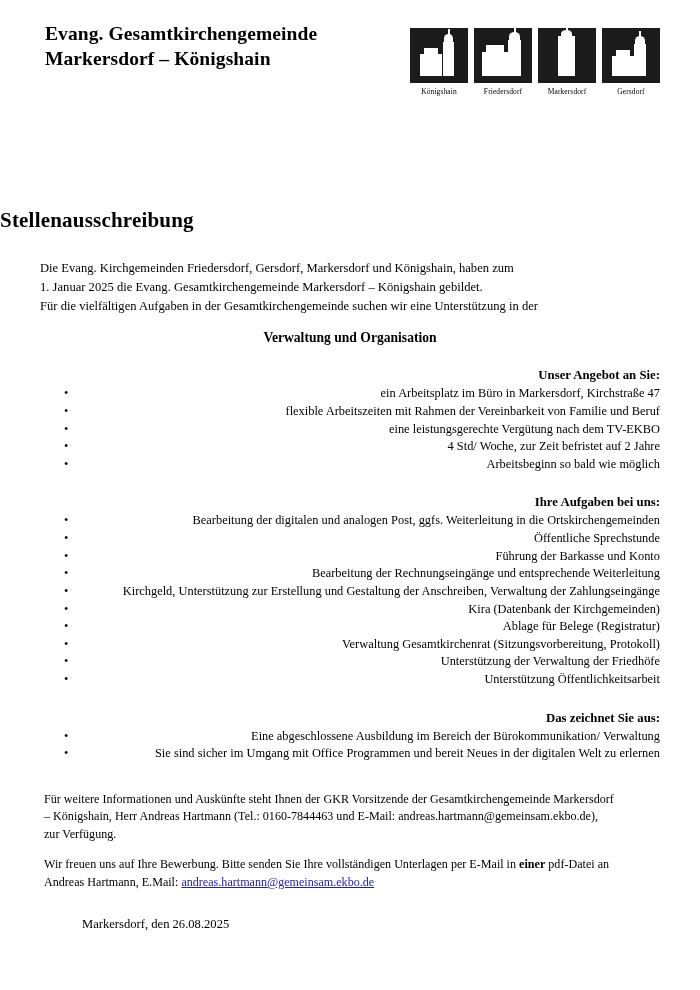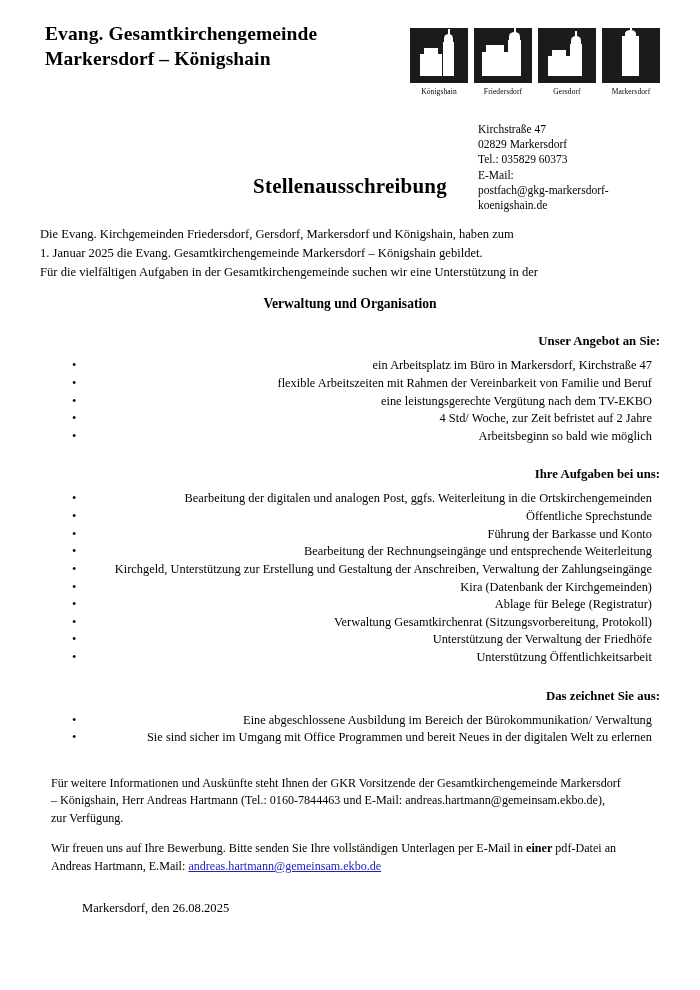--- a/index.html
+++ b/index.html
@@ -74,24 +74,23 @@
     position: absolute;
     left: 478px;
     top: 122px;
     font-size: 11.5px;
     line-height: 1.32;
     width: 200px;
   }
 
   
   .doc-title {
-    text-align: center;
     font-size: 21px;
     font-weight: bold;
-    margin-top: 78px;
+    margin-top: 112px;
     letter-spacing: 0.2px;
   }
 
   
   .body-wrap {
     padding: 0 40px 0 40px;
     box-sizing: border-box;
   }
   .intro {
     margin-top: 26px;
@@ -111,21 +110,21 @@
     margin-top: 22px;
     text-align: right;
   }
   .section-heading {
     font-weight: bold;
     font-size: 12.8px;
     margin-bottom: 2px;
   }
   ul.bullets {
     list-style: none;
-    margin: 8px;
+    margin: 0;
     padding: 0 0 0 16px;
   }
   ul.bullets li {
     position: relative;
     padding-left: 24px;
     font-size: 12.4px;
     line-height: 1.42;
     margin: 0;
   }
   ul.bullets li::before {
@@ -133,21 +132,21 @@
     position: absolute;
     left: 8px;
     top: 0;
   }
 
   .closing {
     margin-top: 28px;
     font-size: 12.1px;
     line-height: 1.45;
   }
-  .closing p { margin: 0 0 13px 11px; }
+  .closing p { margin: 0 0 13px 4px; }
   .bold-inline { font-weight: bold; }
   a.mail {
     color: #2222bb;
     text-decoration: underline;
   }
   .signature-date {
     margin-top: 26px;
     padding-left: 42px;
     font-size: 12.6px;
   }
@@ -182,49 +181,41 @@
           <div class="ch-body" style="left:34px; top:12px; width:13px; height:36px;"></div>
           <div class="ch-body" style="left:35px; top:4px; width:11px; height:9px; border-radius:50% 50% 0 0;"></div>
           <div class="ch-body" style="left:40px; top:0px; width:2px; height:5px;"></div>
           <div class="ch-body" style="left:12px; top:17px; width:18px; height:8px;"></div>
         </div>
         <div class="crest-caption">Friedersdorf</div>
       </div>
 
       <div class="crest">
         <div class="crest-img">
+          <div class="ch-body" style="left:20px; top:8px; width:17px; height:40px;"></div>
+          <div class="ch-body" style="left:23px; top:2px; width:11px; height:7px; border-radius:50% 50% 0 0;"></div>
+          <div class="ch-body" style="left:28px; top:0px; width:2px; height:4px;"></div>
+        </div>
+        <div class="crest-caption">Markersdorf</div>
+      </div>
+
+      <div class="crest">
+        <div class="crest-img">
           <div class="ch-body" style="left:10px; top:28px; width:22px; height:20px;"></div>
           <div class="ch-body" style="left:32px; top:16px; width:12px; height:32px;"></div>
           <div class="ch-body" style="left:33px; top:8px; width:10px; height:9px; border-radius:50% 50% 0 0;"></div>
           <div class="ch-body" style="left:37px; top:3px; width:2px; height:6px;"></div>
           <div class="ch-body" style="left:14px; top:22px; width:14px; height:7px;"></div>
         </div>
         <div class="crest-caption">Gersdorf</div>
       </div>
 
-      <div class="crest">
-        <div class="crest-img">
-          <div class="ch-body" style="left:20px; top:8px; width:17px; height:40px;"></div>
-          <div class="ch-body" style="left:23px; top:2px; width:11px; height:7px; border-radius:50% 50% 0 0;"></div>
-          <div class="ch-body" style="left:28px; top:0px; width:2px; height:4px;"></div>
-        </div>
-        <div class="crest-caption">Markersdorf</div>
-      </div>
-
     </div>
   </div>
 
-  <div class="address">
-    <div>Kirchstraße 47</div>
-    <div>02829 Markersdorf</div>
-    <div>Tel.: 035829 60373</div>
-    <div>E-Mail:</div>
-    <div>postfach@gkg-markersdorf-</div>
-    <div>koenigshain.de</div>
-  </div>
 
   <div class="doc-title">Stellenausschreibung</div>
 
   <div class="body-wrap">
 
     <div class="intro">
       <div>Die Evang. Kirchgemeinden Friedersdorf, Gersdorf, Markersdorf und Königshain, haben zum</div>
       <div>1. Januar 2025 die Evang. Gesamtkirchengemeinde Markersdorf – Königshain gebildet.</div>
       <div>Für die vielfältigen Aufgaben in der Gesamtkirchengemeinde suchen wir eine Unterstützung in der</div>
     </div>

